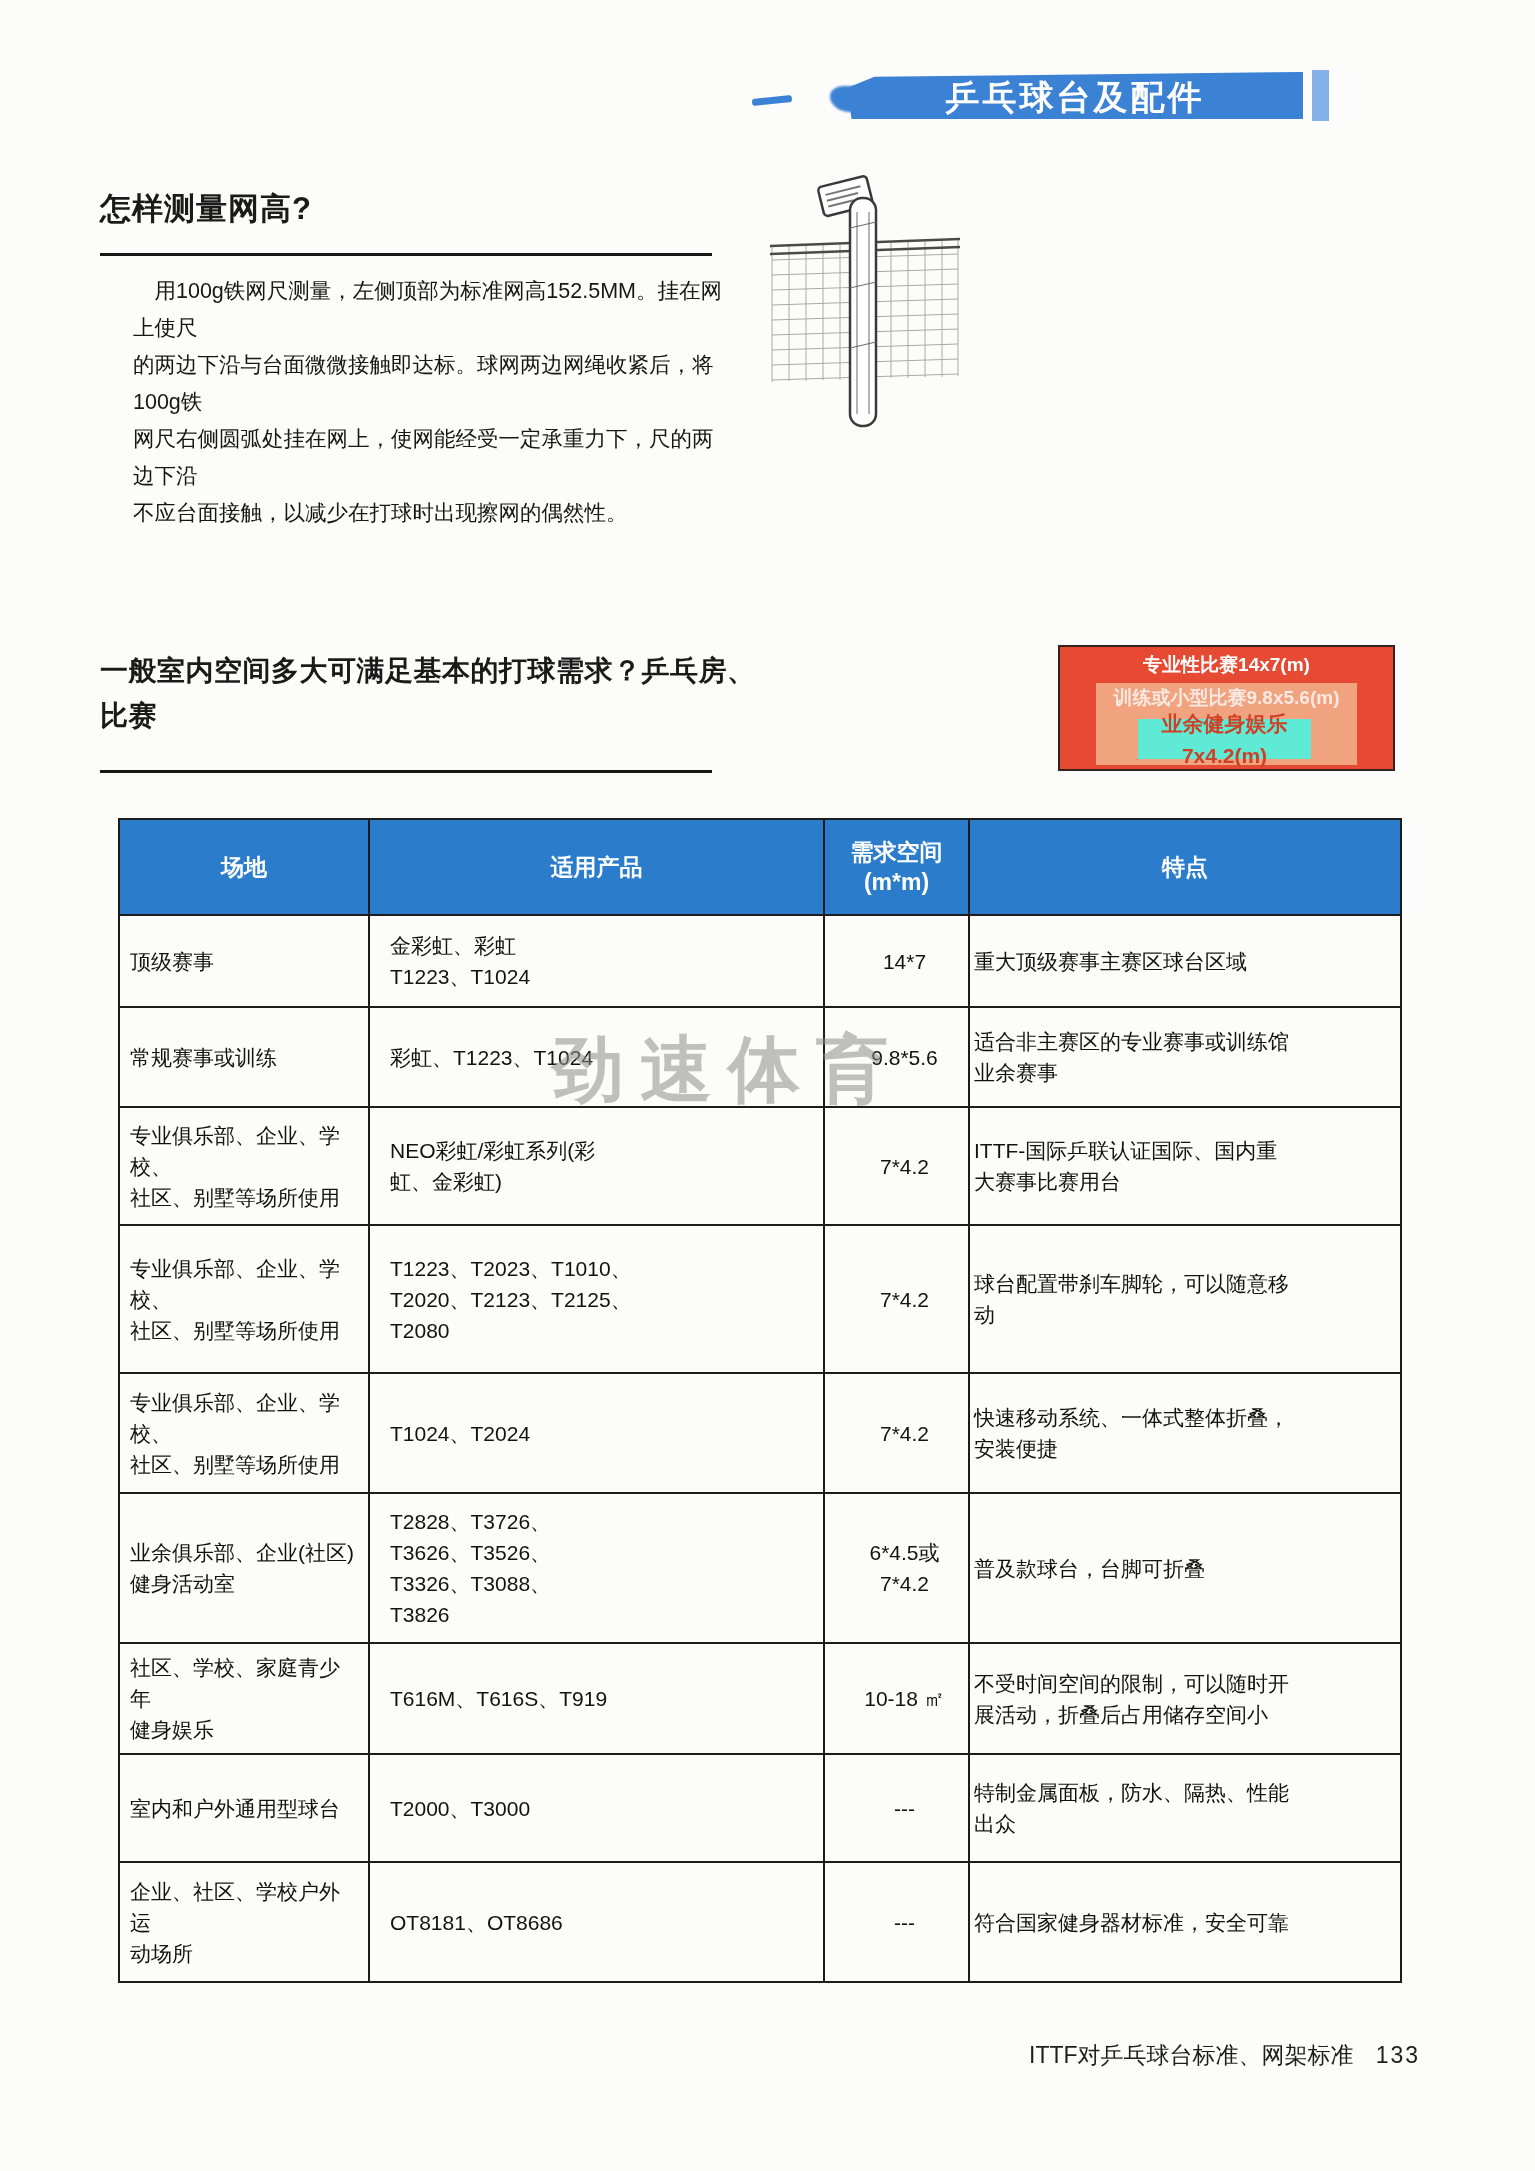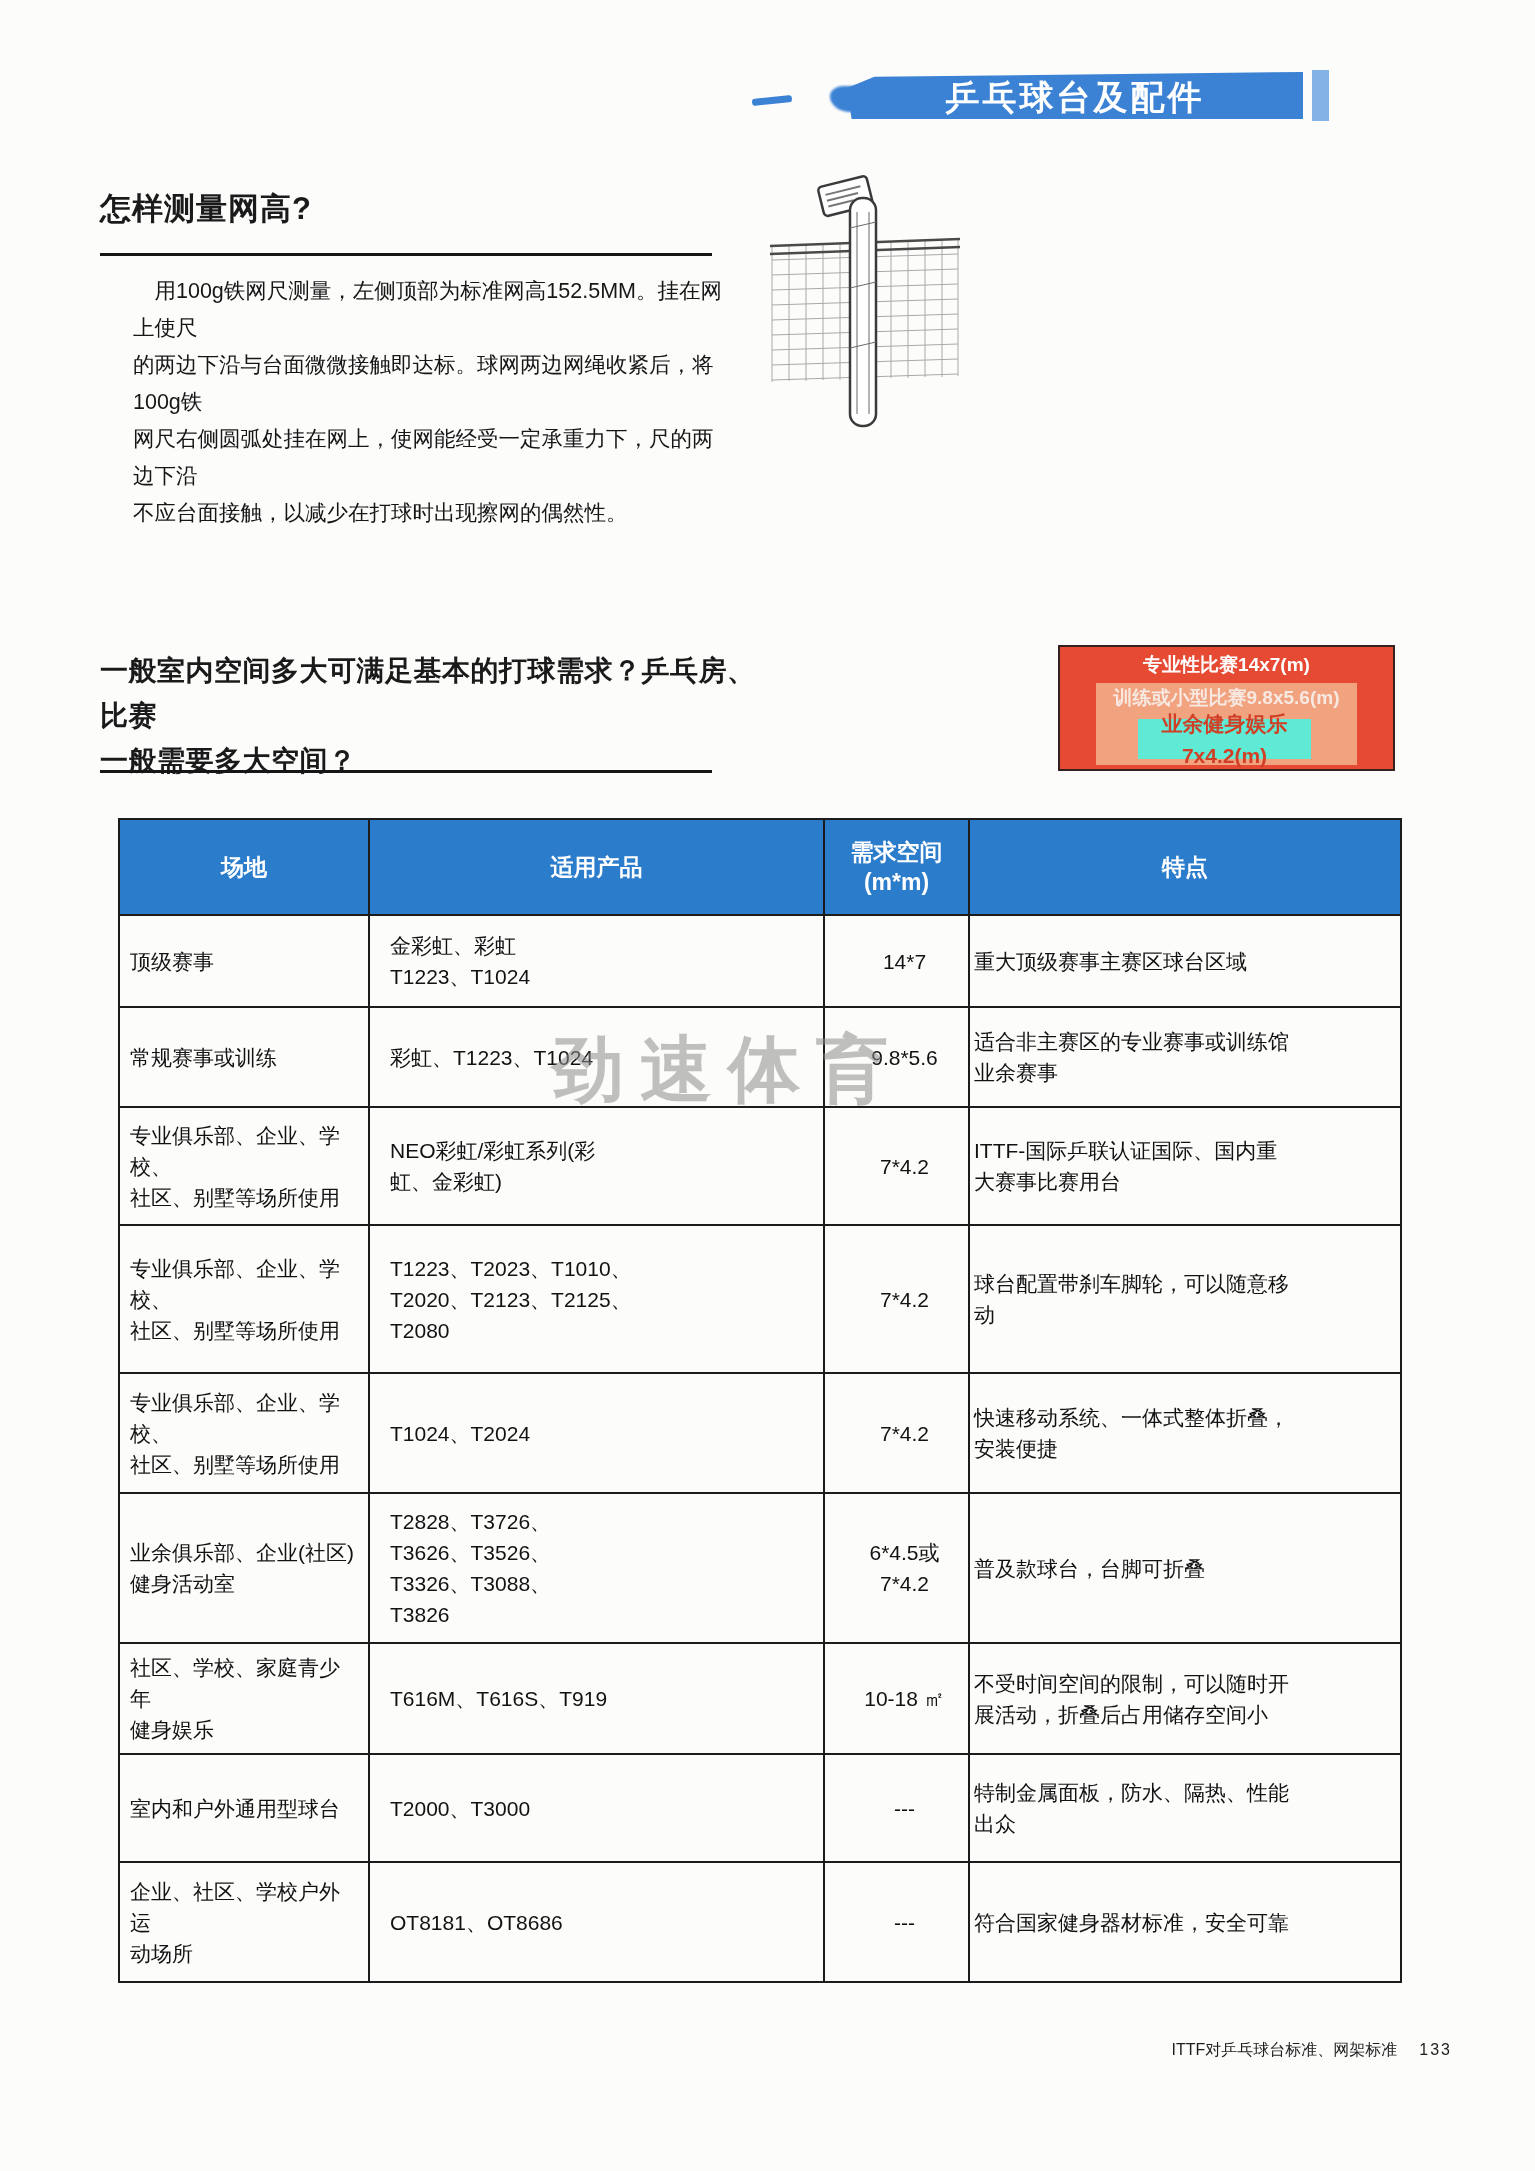--- a/index.html
+++ b/index.html
@@ -99,22 +99,22 @@
   .spec-table td.c3{padding-left:4px;text-align:left;}
   
   .watermark{
     position:absolute;left:552px;top:1022px;
     font-size:72px;font-weight:bold;letter-spacing:16px;
     color:rgba(140,140,140,0.55);
     z-index:5;pointer-events:none;white-space:nowrap;
   }
   
   .footer{
-    position:absolute;left:628px;top:2040px;width:824px;
-    text-align:right;font-size:16px;color:#1d1d1d;
+    position:absolute;left:596px;top:2040px;width:824px;
+    text-align:right;font-size:23px;color:#1d1d1d;
   }
   .footer .page-num{margin-left:22px;letter-spacing:2px;}
 </style>
 </head>
 <body>
 
 <div class="banner-dash"></div>
 <div class="banner-blob"></div>
 <div class="banner">
   <span class="banner-title">乒乓球台及配件</span>
@@ -171,21 +171,20 @@
     <line x1="95" y1="44" x2="95" y2="246" stroke="#9a9a9a" stroke-width="1.5"></line>
     <line x1="107" y1="44" x2="107" y2="246" stroke="#9a9a9a" stroke-width="1.5"></line>
     <line x1="88" y1="60" x2="114" y2="54" stroke="#6a6a6a" stroke-width="1"></line>
     <line x1="88" y1="120" x2="114" y2="114" stroke="#6a6a6a" stroke-width="1"></line>
     <line x1="88" y1="180" x2="114" y2="174" stroke="#6a6a6a" stroke-width="1"></line>
   </svg>
 </div>
 
 <div class="h2">
   <div>一般室内空间多大可满足基本的打球需求？乒乓房、比赛</div>
-  <div>一般需要多大空间？</div>
 </div>
 <div class="rule2"></div>
 
 <div class="space-diagram">
   <div class="sd-outer-label">专业性比赛14x7(m)</div>
   <div class="sd-mid">
     <div class="sd-mid-label">训练或小型比赛9.8x5.6(m)</div>
     <div class="sd-inner">
       <div class="sd-inner-l1">业余健身娱乐</div>
       <div class="sd-inner-l2">7x4.2(m)</div>

